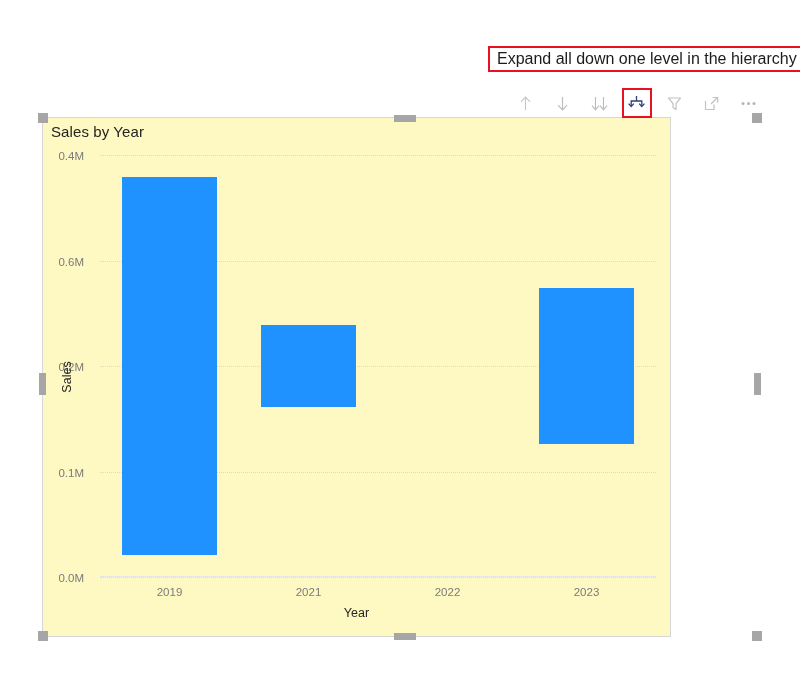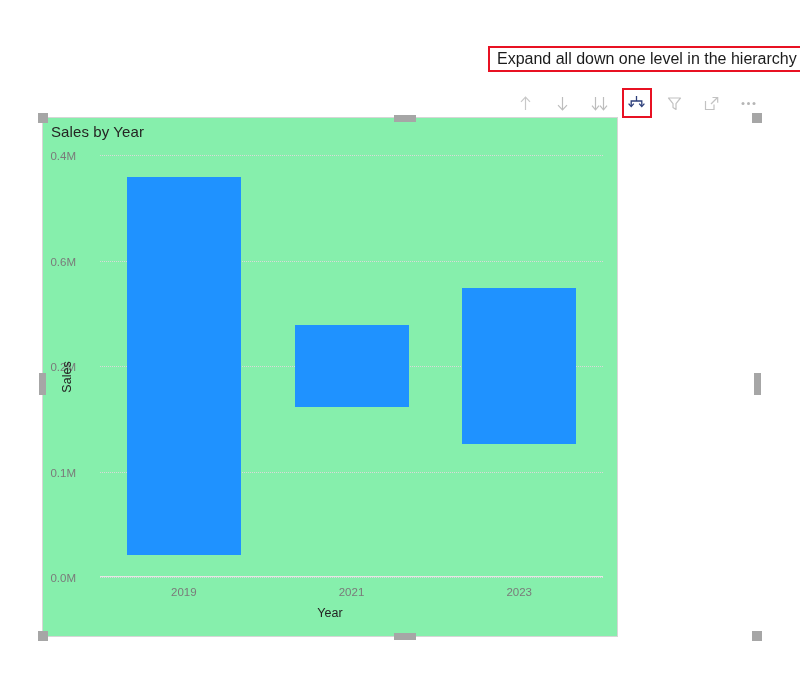--- a/index.html
+++ b/index.html
@@ -66,23 +66,23 @@
     outline: 2.5px solid #e81123;
     outline-offset: 0px;
     z-index: 2;
   }
 
   
   #visual {
     position: absolute;
     left: 42px;
     top: 117px;
-    width: 576px;
+    width: 629px;
     height: 520px;
-    background: #86efac;
+    background: #fef9c3;
     border: 1px solid #d6d6d6;
     box-sizing: border-box;
     z-index: 10;
   }
   #visual-title {
     position: absolute;
     left: 8px;
     top: 5px;
     font-size: 15px;
     color: #252423;
@@ -107,21 +107,21 @@
   .gridline {
     position: absolute;
     left: 0;
     right: 0;
     height: 0;
     border-top: 1px dotted #d9d9d9;
   }
   .ytick {
     position: absolute;
     right: 100%;
-    margin-right: 24px;
+    margin-right: 16px;
     transform: translateY(-50%);
     font-size: 11.5px;
     color: #7a7a7a;
     white-space: nowrap;
   }
   #yaxis-title {
     position: absolute;
     left: 8px;
     top: 50%;
     transform: translateY(-50%) rotate(-90deg);
@@ -279,20 +279,24 @@
     <div id="bars">
       <div class="bar-slot">
         <div class="bar" style="height: 89.75%; background: rgb(31, 146, 255);"></div>
         <span class="xtick">2019</span>
       </div>
       <div class="bar-slot">
         <div class="bar" style="height: 19.25%; background: rgb(31, 146, 255);"></div>
         <span class="xtick">2021</span>
       </div>
       <div class="bar-slot">
+        <div class="bar" style="height: 0%; background: transparent;"></div>
+        <span class="xtick">2022</span>
+      </div>
+      <div class="bar-slot">
         <div class="bar" style="height: 36.75%; background: rgb(31, 146, 255);"></div>
         <span class="xtick">2023</span>
       </div>
     </div>
 
   </div>
 
   <div id="yaxis-title">Sales</div>
 
   <div id="xaxis-title">Year</div>

